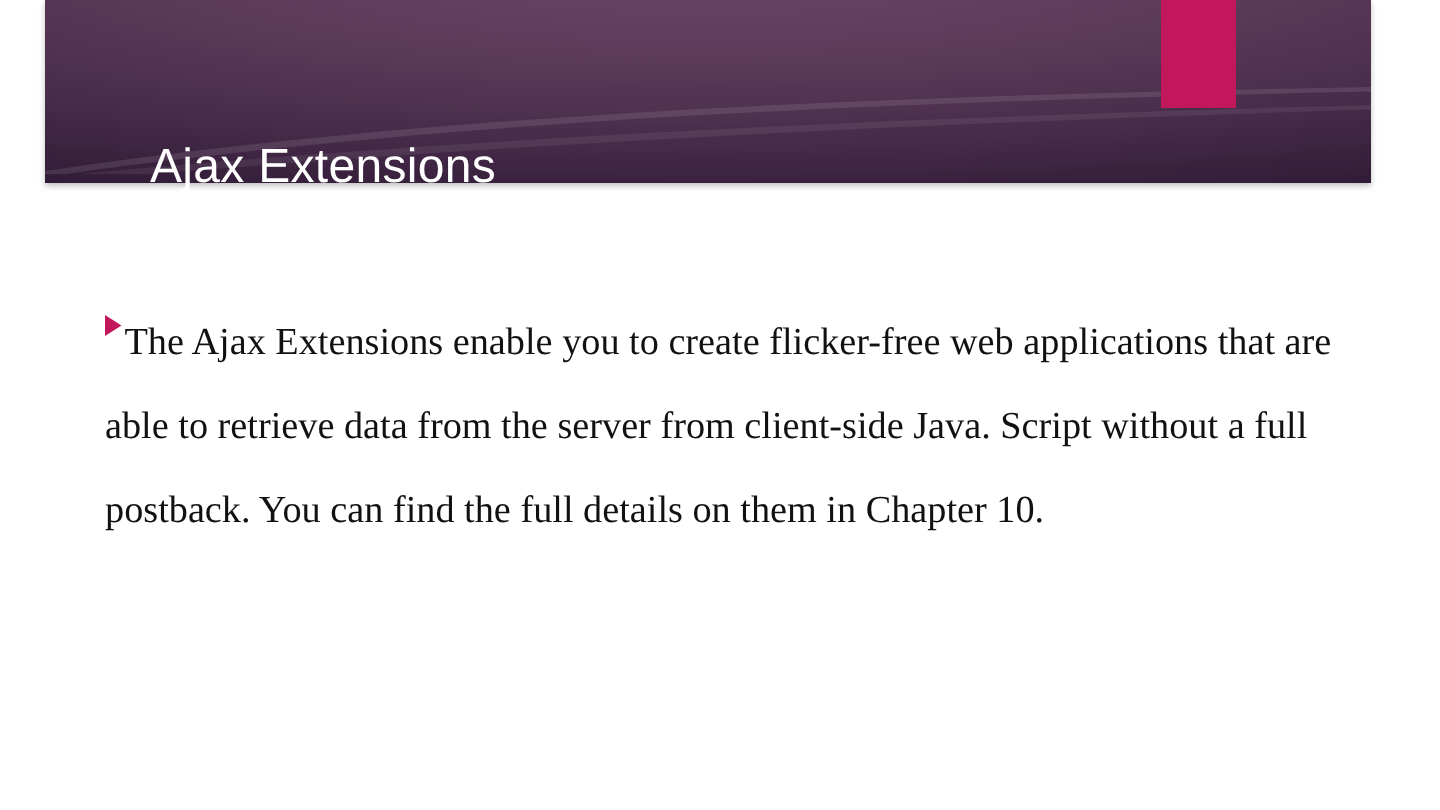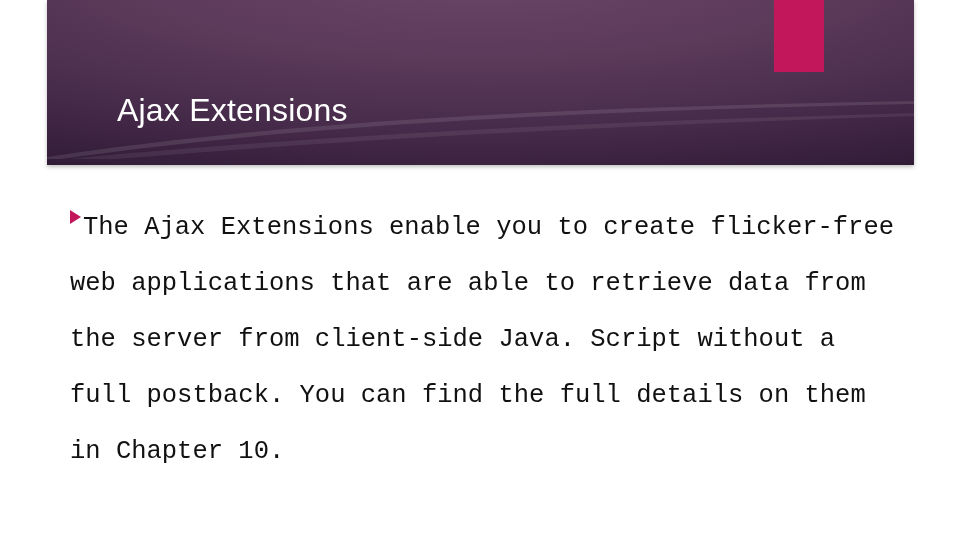--- a/index.html
+++ b/index.html
@@ -10,24 +10,23 @@
     width: 960px;
     height: 540px;
     background: #ffffff;
   }
 
   .title-band {
     position: absolute;
     top: 0;
     left: 30px;
     right: 46px;
-    height: 165px;
+    height: 122px;
     background: radial-gradient(ellipse 140% 180% at 50% -20%, #6b4668 0%, #5c3a5a 30%, #472b4a 55%, #2e1a35 78%, #1c1022 100%);
     box-shadow: 0 2px 4px rgba(0,0,0,0.25);
-    margin-left: 17px;
   }
 
   .swoosh {
     position: absolute;
     left: 0;
     right: 0;
     bottom: 6px;
     height: 60px;
     overflow: hidden;
     pointer-events: none;
@@ -52,21 +51,20 @@
     font-family: Arial, Helvetica, sans-serif;
     font-weight: 400;
     letter-spacing: 0.2px;
   }
 
   .body {
     position: absolute;
     top: 200px;
     left: 70px;
     right: 64px;
-    font-family: Liberation Mono, monospace;
   }
 
   .bullet-row {
     display: block;
   }
 
   .bullet-icon {
     display: inline-block;
     vertical-align: top;
     width: 0;

